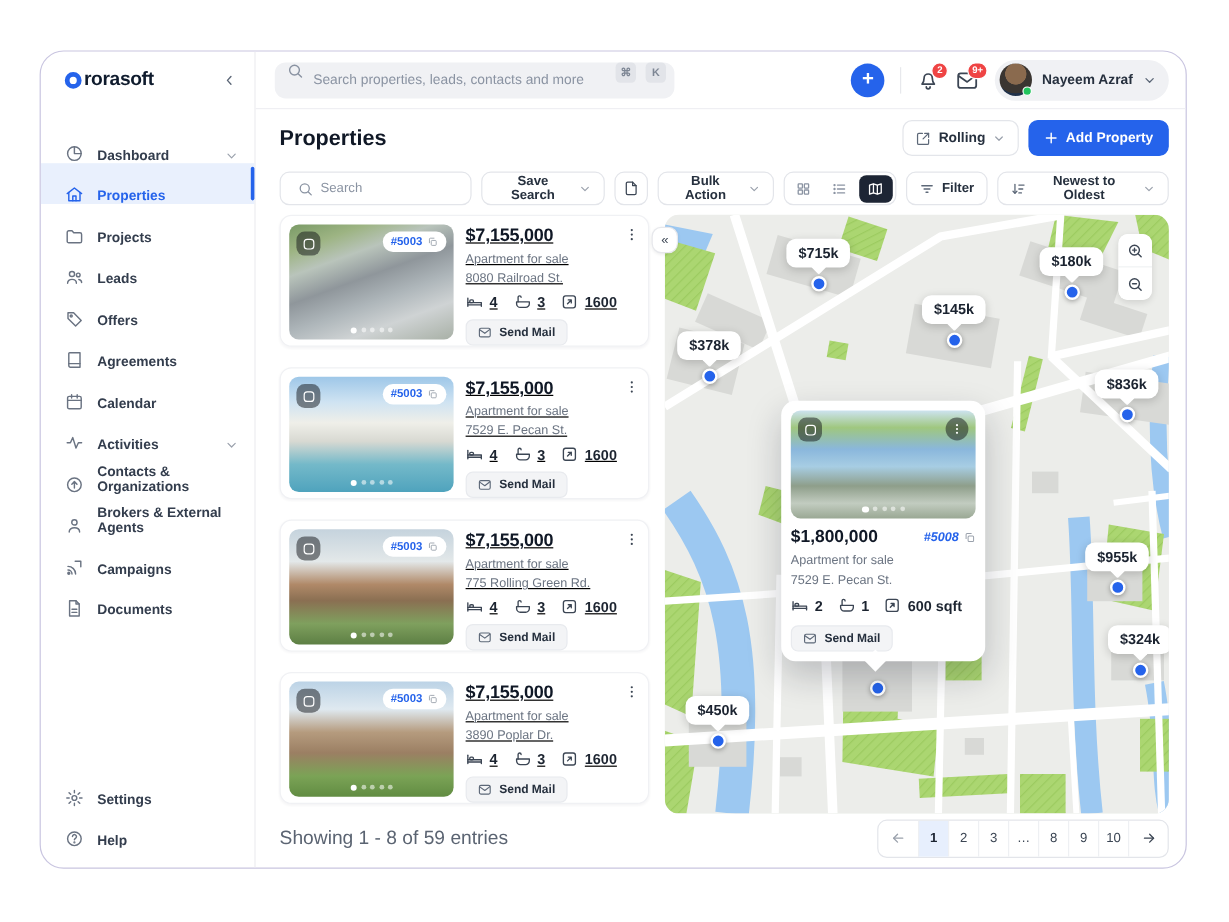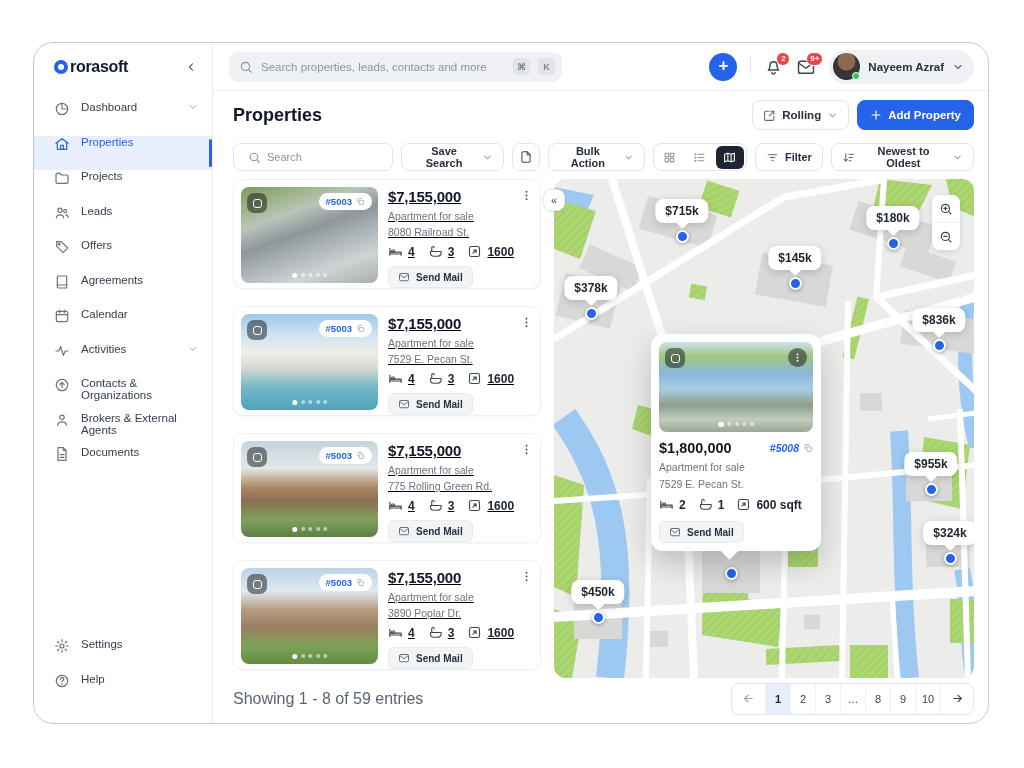--- a/index.html
+++ b/index.html
@@ -9,34 +9,34 @@
   svg { display:block; }
   .ic { color:#5d6878; flex:none; }
 
   
   .sidebar { width:179px; flex:none; border-right:1px solid #ededf1; display:flex; flex-direction:column; }
   .logo-row { height:48px; display:flex; align-items:center; padding:0 14px 0 20px; gap:2px; }
   .logo-o { width:14px; height:14px; border:4px solid #2563eb; border-radius:50%; flex:none; }
   .logo-text { font-size:16px; font-weight:bold; color:#0f1b2d; letter-spacing:-0.3px; }
   .collapse-btn { margin-left:auto; color:#9aa1ac; cursor:pointer; }
   .nav { padding-top:10px; }
-  .nav-item { height:34.5px; display:flex; align-items:flex-start; gap:11px; padding:0 13px 0 20px;
-              font-size:11.5px; font-weight:400; color:#333d4d; cursor:pointer; position:relative; }
+  .nav-item { height:34.5px; display:flex; align-items:flex-end; gap:11px; padding:0 13px 0 20px;
+              font-size:11.5px; font-weight:700; color:#333d4d; cursor:pointer; position:relative; }
   .nav-item .ic { color:#6a7382; }
   .nav-item.active { background:#e9f0fd; color:#2563eb; }
   .nav-item.active .ic { color:#2563eb; }
   .nav-item.active::after { content:""; position:absolute; right:0; top:3px; bottom:3px; width:3px; background:#2563eb; border-radius:2px; }
   .nav-chev { margin-left:auto; color:#9aa1ac; }
   .sidebar-footer { margin-top:auto; padding-bottom:16px; }
 
   
   .main { flex:1; display:flex; flex-direction:column; min-width:0; }
 
   .topbar { height:48px; flex:none; border-bottom:1px solid #efeff3; display:flex; align-items:center; padding:0 14px 0 16px; }
-  .gsearch { width:333px; height:30px; background:#f0f1f4; border-radius:9px; display:flex; align-items:center; gap:8px; padding:0 7px 0 10px; }
+  .gsearch { width:333px; height:30px; background:#f0f1f4; border-radius:9px; display:flex; gap:8px; padding:0 7px 0 10px; }
   .gsearch input { flex:1; border:none; background:transparent; outline:none; font-size:11.5px; color:#3c4654; font-family:inherit; }
   .gsearch input::placeholder { color:#8a93a2; }
   .kbd { width:17px; height:17px; background:#e2e4e9; border-radius:4px; display:grid; place-items:center; font-size:9px; color:#7d8694; font-weight:600; }
   .topbar-right { margin-left:auto; display:flex; align-items:center; gap:13px; }
   .plus-btn { width:28px; height:28px; border-radius:50%; background:#2563eb; color:#fff; display:grid; place-items:center; font-size:17px; font-weight:600; cursor:pointer; border:none; line-height:1; padding-bottom:2px; }
   .tb-div { width:1px; height:22px; background:#e7e8ec; }
   .tb-ic-wrap { position:relative; cursor:pointer; }
   .tb-badge { position:absolute; top:-5px; right:-7px; min-width:14px; height:14px; padding:0 3px; background:#ef4444; border:1.5px solid #fff; border-radius:999px; color:#fff; font-size:8px; font-weight:bold; display:grid; place-items:center; line-height:1; }
   .user-chip { background:#f0f1f4; border-radius:999px; height:34px; display:flex; align-items:center; gap:8px; padding:0 10px 0 4px; cursor:pointer; }
   .avatar { width:27px; height:27px; border-radius:50%; background:radial-gradient(circle at 50% 32%, #8a6a4e 0 38%, #3a3531 40% 70%, #20314a 72% 100%); position:relative; flex:none; }
@@ -203,20 +203,29 @@
             <path d="M12 16V8.5M8.8 11.2 12 8l3.2 3.2"></path>
           </svg>
         <span>Contacts &amp; Organizations</span>
       </div>
       <div class="nav-item">
         <svg class="ic" width="16" height="16" viewBox="0 0 24 24" fill="none" stroke="currentColor" stroke-width="1.8" stroke-linecap="round" stroke-linejoin="round">
             <circle cx="12" cy="8" r="3.3"></circle>
             <path d="M5.5 20c0-3.4 2.8-5.3 6.5-5.3s6.5 1.9 6.5 5.3"></path>
           </svg>
         <span>Brokers &amp; External Agents</span>
+      </div>
+      <div class="nav-item">
+        <svg class="ic" width="16" height="16" viewBox="0 0 24 24" fill="none" stroke="currentColor" stroke-width="1.8" stroke-linecap="round" stroke-linejoin="round">
+            <path d="M4 10.5a9.5 9.5 0 0 1 9.5 9.5"></path>
+            <path d="M4 15a5 5 0 0 1 5 5"></path>
+            <circle cx="5" cy="19" r="1.2" fill="currentColor"></circle>
+            <path d="M13 4h7v7"></path>
+          </svg>
+        <span>Campaigns</span>
       </div>
       <div class="nav-item">
         <svg class="ic" width="16" height="16" viewBox="0 0 24 24" fill="none" stroke="currentColor" stroke-width="1.8" stroke-linecap="round" stroke-linejoin="round">
             <path d="M6 2.5h8l4 4V21.5H6z"></path>
             <path d="M14 2.5v4h4"></path>
             <path d="M9 13h6M9 17h6"></path>
           </svg>
         <span>Documents</span>
       </div>
     </nav>

